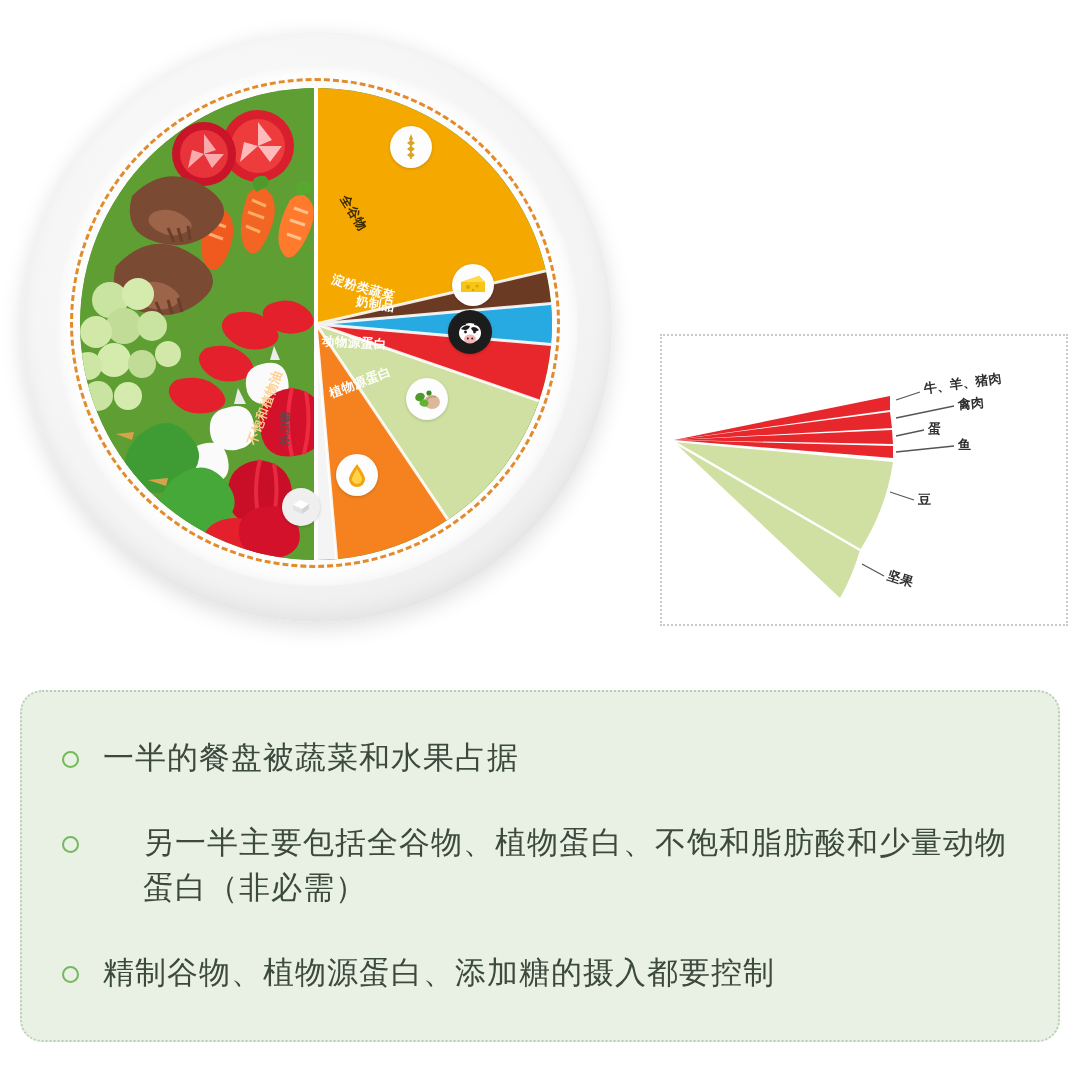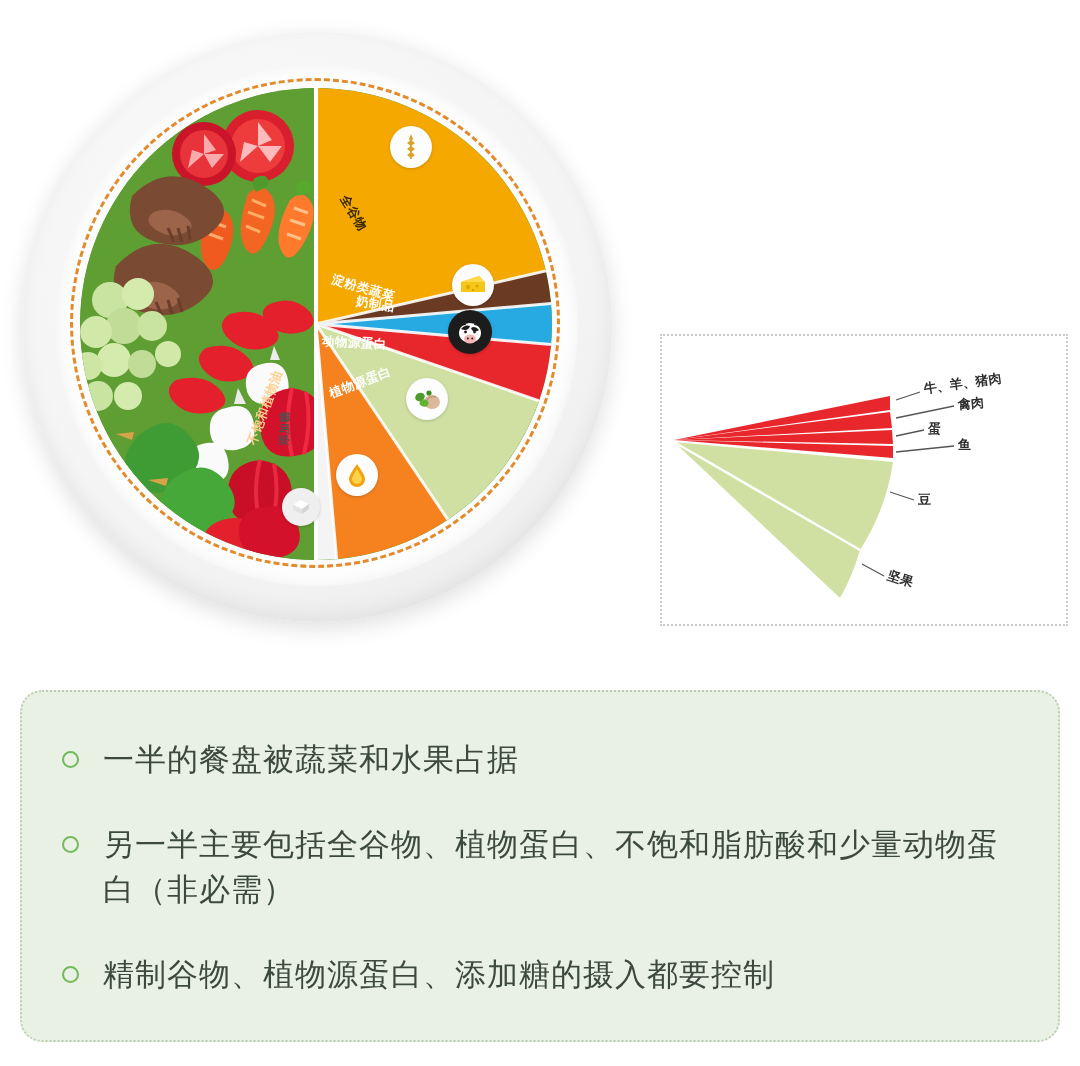--- a/index.html
+++ b/index.html
@@ -77,21 +77,21 @@
     padding:46px 40px 0 40px;
   }
   .note-row{display:flex;align-items:flex-start;margin-bottom:40px;}
   .note-bullet{
     flex:0 0 auto;width:17px;height:17px;border-radius:50%;
     border:2px solid #74b95c;box-sizing:border-box;
     margin-top:13px;margin-right:24px;
   }
   .note-text{
     font-size:31px;line-height:1.45;color:#3c4a3c;
-    font-family:Liberation Sans, sans-serif;
+    font-family:Liberation Mono, monospace;
     letter-spacing:1px;
   }
 </style>
 </head>
 <body>
 
 <div id="plate-wrap">
   <div class="plate-shadow"></div>
   <div class="plate-rim-inner"></div>
   <div class="plate-dash"></div>
@@ -320,19 +320,19 @@
   <span class="dlabel" style="left:226px;top:230px;transform:rotate(18deg);transform-origin:left center;">坚果</span>
 </div>
 
 <div id="notes">
   <div class="note-row">
     <span class="note-bullet"></span>
     <span class="note-text">一半的餐盘被蔬菜和水果占据</span>
   </div>
   <div class="note-row">
     <span class="note-bullet"></span>
-    <span class="note-text" style="max-width:930px;display:block;">另一半主要包括全谷物、植物蛋白、不饱和脂肪酸和少量动物蛋白（非必需）</span>
+    <span class="note-text" style="max-width:930px;display:block;margin-left:40px;">另一半主要包括全谷物、植物蛋白、不饱和脂肪酸和少量动物蛋白（非必需）</span>
   </div>
   <div class="note-row">
     <span class="note-bullet"></span>
     <span class="note-text">精制谷物、植物源蛋白、添加糖的摄入都要控制</span>
   </div>
 </div>
 
 </body></html>

